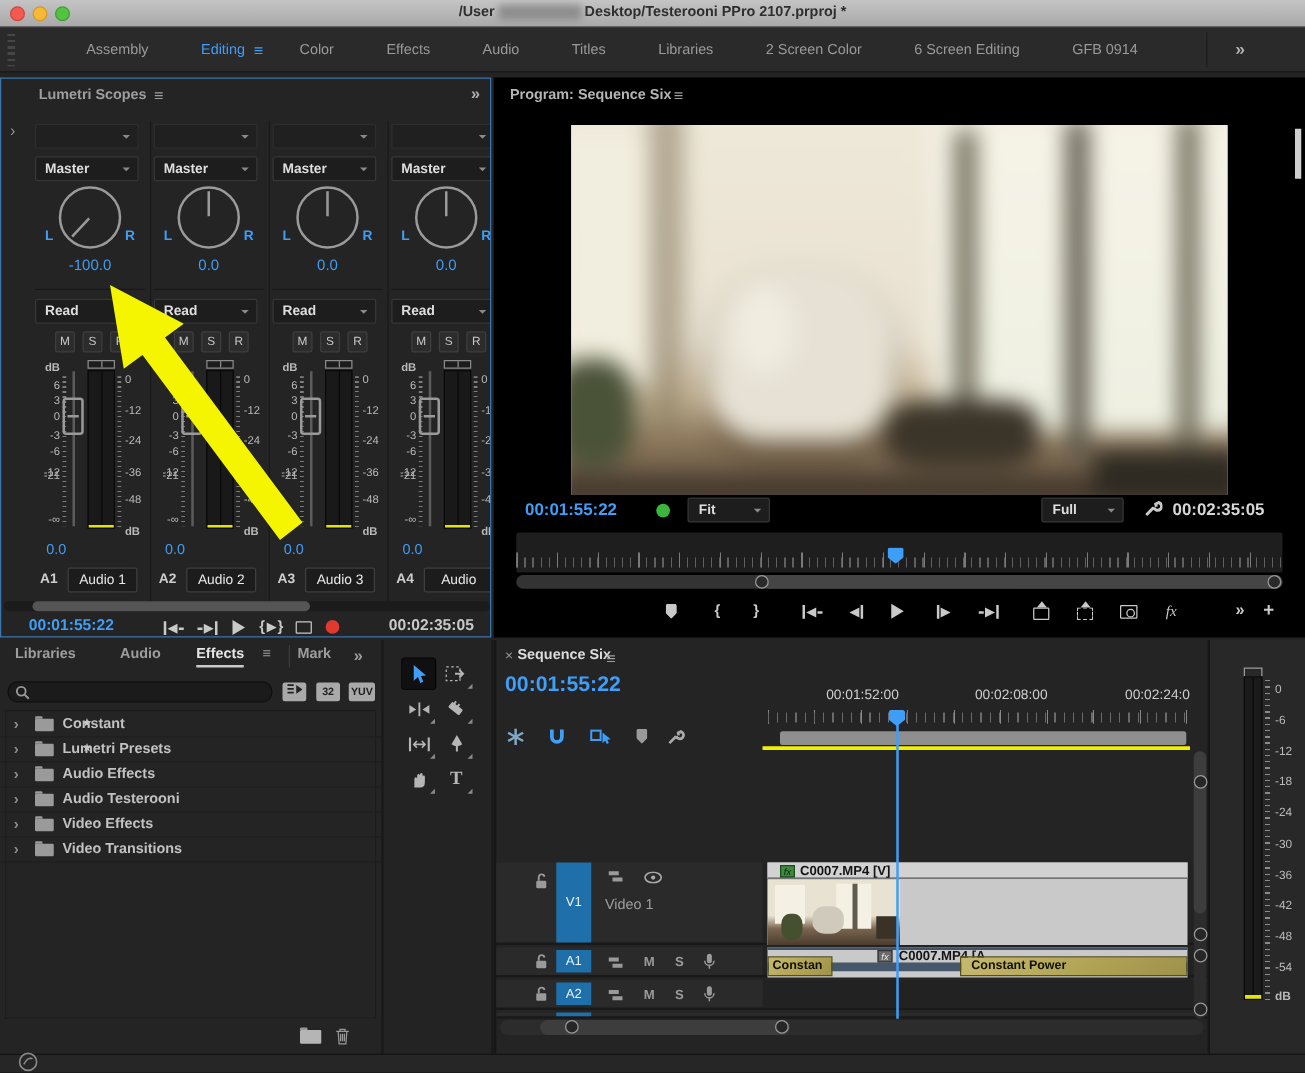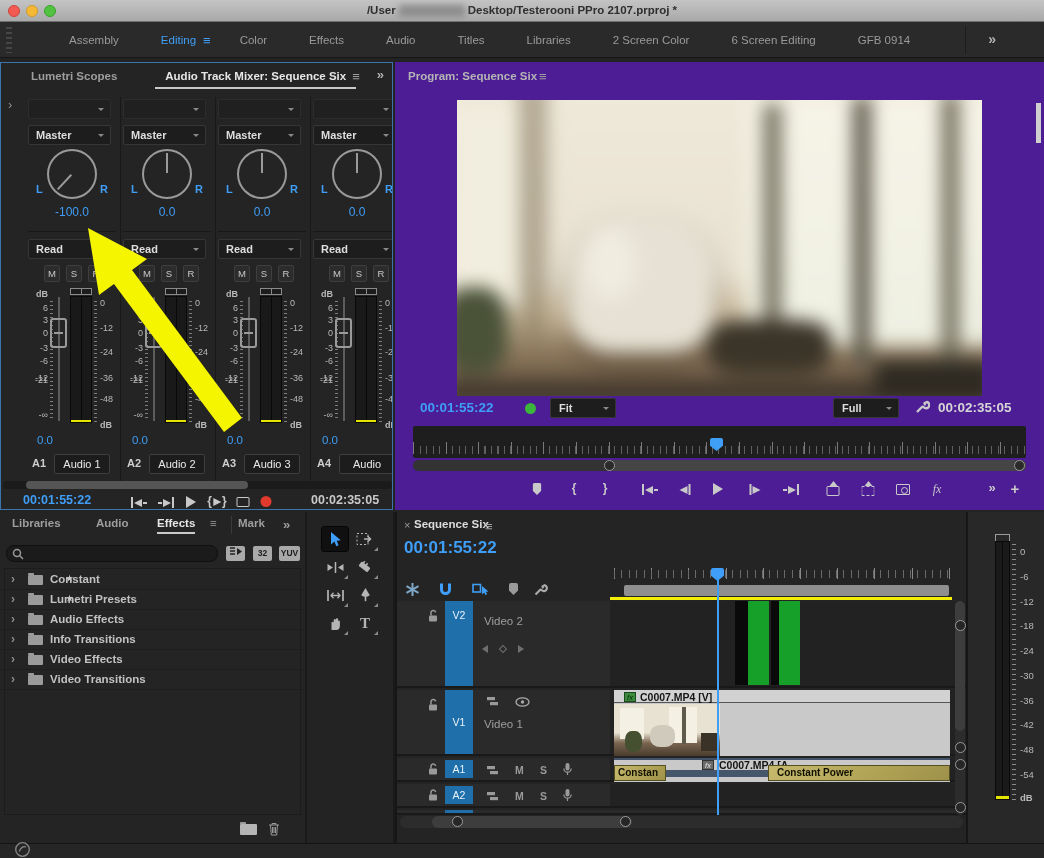--- a/index.html
+++ b/index.html
@@ -84,21 +84,21 @@
 .mk{width:9px;height:12px;background:#c9c9c9;border-radius:2px 2px 0 0;clip-path:polygon(0 0,100% 0,100% 62%,50% 100%,0 62%)}
 .boxic{width:13px;height:10px;border:1.5px solid #c9c9c9;border-radius:1px;position:relative}
 .upar{width:0;height:0;border:4px solid transparent;border-bottom:5px solid #c9c9c9;border-top:none}
 .stack{display:flex;flex-direction:column;align-items:center}
 .cam{width:14px;height:11px;border:1.5px solid #c9c9c9;border-radius:1px;position:relative}
 .cam::after{content:"";position:absolute;left:3.5px;top:1.5px;width:5px;height:5px;border:1.5px solid #c9c9c9;border-radius:50%}
 .fxtxt{color:#c9c9c9;font-style:italic;font-size:12px;font-family:"Liberation Serif",serif}
 
 .arrow-svg{position:absolute;left:0;top:0;pointer-events:none;z-index:50}
 
-.program{position:absolute;left:395px;top:62px;width:649px;height:448px;background:#4c1d95}
+.program{position:absolute;left:395px;top:62px;width:649px;height:448px;background:#000000}
 .ptitle{position:absolute;left:13px;top:8px;color:#b5b5b5;font-size:11.5px;font-weight:bold}
 .video{position:absolute;left:62px;top:38px;width:525px;height:296px;background:#e9e3d6;overflow:hidden}
 .scene{position:absolute;inset:-16px;filter:blur(9px)}
 .sc{position:absolute}
 .vsliver{position:absolute;left:641px;top:41px;width:5px;height:40px;background:#cfcfcf}
 .prow{position:absolute;left:0;top:336px;width:649px;height:24px}
 .ptc{position:absolute;left:25px;top:2px;color:#3f9ef7;font-size:13.5px;font-weight:bold}
 .pdot{position:absolute;left:130px;top:5px;width:11px;height:11px;border-radius:50%;background:#3cb53c}
 .pselect{position:absolute;top:0;height:20px;background:#1d1d1d;border:1px solid #363636;border-radius:2px;color:#dedede;font-size:11px;font-weight:bold;line-height:18px;padding-left:8px}
 .fitsel{left:155px;width:66px}
@@ -211,21 +211,20 @@
       <span class="wtab">6 Screen Editing</span>
       <span class="wtab">GFB 0914</span>
     </div>
     <div class="wsdiv"></div>
     <span class="wsmore">»</span>
   </div>
 
   <div class="mixer">
     <div class="ptabs">
       <span class="ptab" style="margin-left:20px">Lumetri Scopes</span>
-      <span class="ptab active" style="margin-left:28px">Audio Track Mixer: Sequence Six</span>
       <span class="pmenu">≡</span>
     </div>
     <span class="pmore">»</span>
     <span class="expander">›</span>
 
     <div class="strip s1">
       <div class="sel insel">
           <i class="dd"></i>
         </div>
       <div class="sel outsel"><span>Master</span><i class="dd"></i></div>
@@ -591,21 +590,21 @@
       <span class="elabel">Lumetri Presets</span>
     </div>
     <div class="erow" style="top:98px">
       <span class="echev">›</span>
       <span class="fold"></span>
       <span class="elabel">Audio Effects</span>
     </div>
     <div class="erow" style="top:118px">
       <span class="echev">›</span>
       <span class="fold"></span>
-      <span class="elabel">Info Transitions</span>
+      <span class="elabel">Audio Testerooni</span>
     </div>
     <div class="erow" style="top:138px">
       <span class="echev">›</span>
       <span class="fold"></span>
       <span class="elabel">Video Effects</span>
     </div>
     <div class="erow" style="top:158px">
       <span class="echev">›</span>
       <span class="fold"></span>
       <span class="elabel">Video Transitions</span>
@@ -696,45 +695,30 @@
           <rect x="1" y="2.5" width="7.5" height="7.5" fill="none" stroke="#3f9ef7" stroke-width="1.6"></rect>
           <path d="M10 4 v8.5 l2.2-2 1.2 2.6 1.7-.8 -1.2-2.6 2.6-.3 z" fill="#3f9ef7"></path>
         </svg></span>
     <span class="tli" style="left:112px;top:71px">
         <span class="mk" style="background:#9a9a9a;display:block"></span>
       </span>
     <span class="tli" style="left:136px;top:70px"><svg width="15" height="15">
           <path d="M2.5 12.5 L8 7 M8 7 a3 3 0 1 0 3.8-3.8 l-2.2 1.1 .3 2" stroke="#a9a9a9" stroke-width="2.2" fill="none"></path>
         </svg></span>
 
+    <div class="tlruler">
+      <span class="rlab" style="left:76px">00:01:52:00</span>
+      <span class="rlab" style="left:195px">00:02:08:00</span>
+      <span class="rlab" style="left:312px">00:02:24:0</span>
+    </div>
     <div class="tlticks2"></div>
       <div class="tlticks"></div>
     <div class="workbar"></div>
     <div class="yline"></div>
 
-    <div class="trackrow" style="top:89px;height:87px">
-      <div class="tcontent"></div>
-      <span class="tlock"><svg width="11" height="14">
-            <rect x="1" y="6.5" width="8" height="6" rx="1" fill="#9a9a9a"></rect>
-            <path d="M3 6.5 V4.2 a2.3 2.3 0 0 1 4.6-.8" fill="none" stroke="#9a9a9a" stroke-width="1.5"></path>
-          </svg></span>
-      <div class="tbluebox">
-          <span style="display:block;margin-top:8px">V2</span>
-        </div>
-      <span class="tlabel" style="top:14px">Video 2</span>
-      <div class="kfnav" style="top:44px">
-          <i class="kf-l"></i>
-          <i class="kf-d"></i>
-          <i class="kf-r"></i>
-        </div>
-      <div class="greenblk" style="left:338px;width:13px;background:#0a0a0a"></div>
-      <div class="greenblk" style="left:351px;width:21px;background:#16a02a"></div>
-      <div class="greenblk" style="left:374px;width:8px;background:#0a0a0a"></div>
-      <div class="greenblk" style="left:382px;width:21px;background:#16a02a"></div>
-    </div>
 
     <div class="trackrow" style="top:178px;height:66px">
       <div class="tcontent"></div>
       <span class="tlock"><svg width="11" height="14">
             <rect x="1" y="6.5" width="8" height="6" rx="1" fill="#9a9a9a"></rect>
             <path d="M3 6.5 V4.2 a2.3 2.3 0 0 1 4.6-.8" fill="none" stroke="#9a9a9a" stroke-width="1.5"></path>
           </svg></span>
       <div class="tbluebox">
           <span style="display:block;margin-top:26px">V1</span>
         </div>

